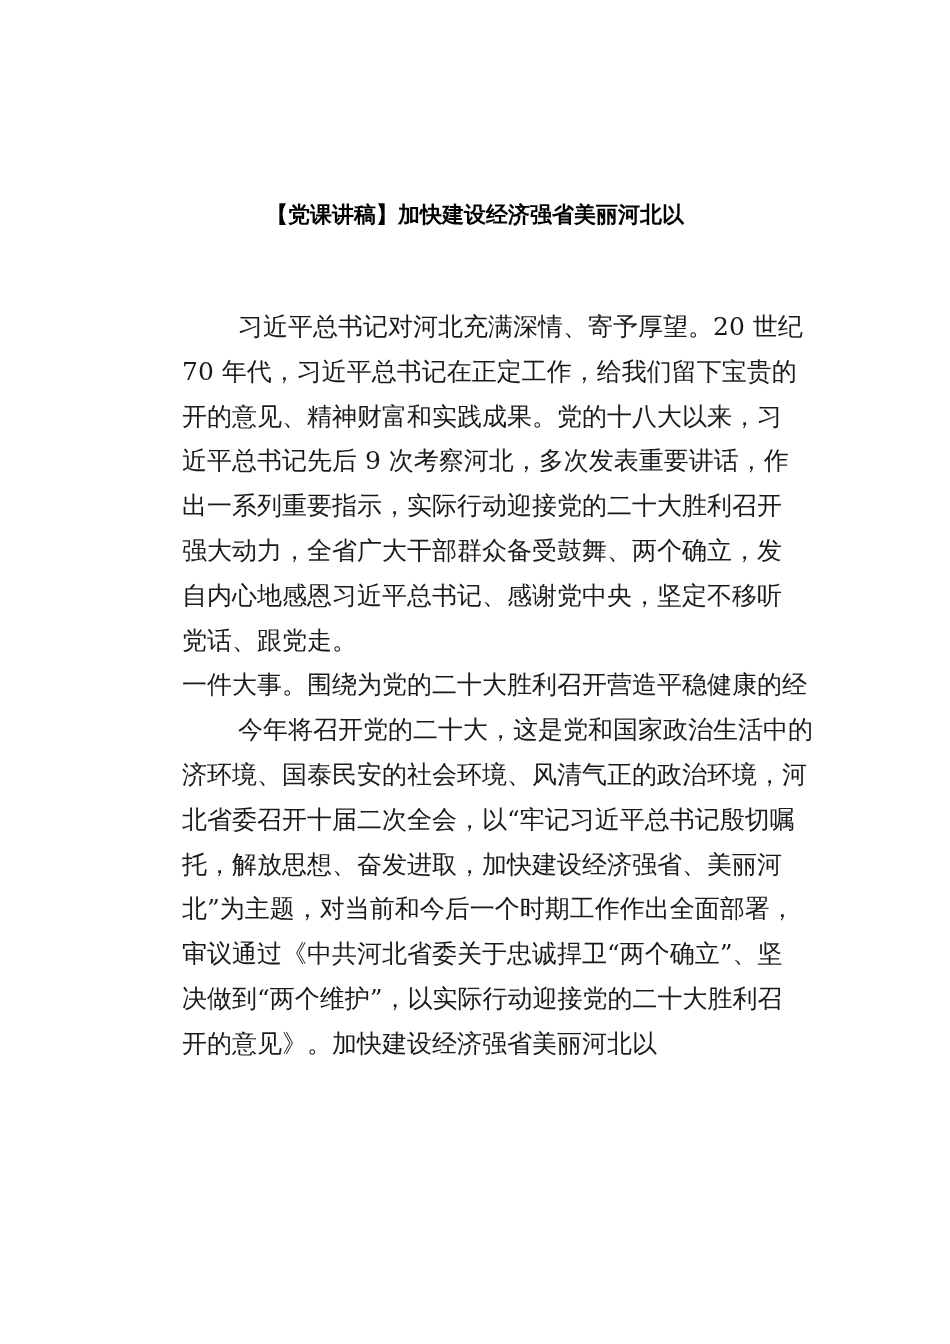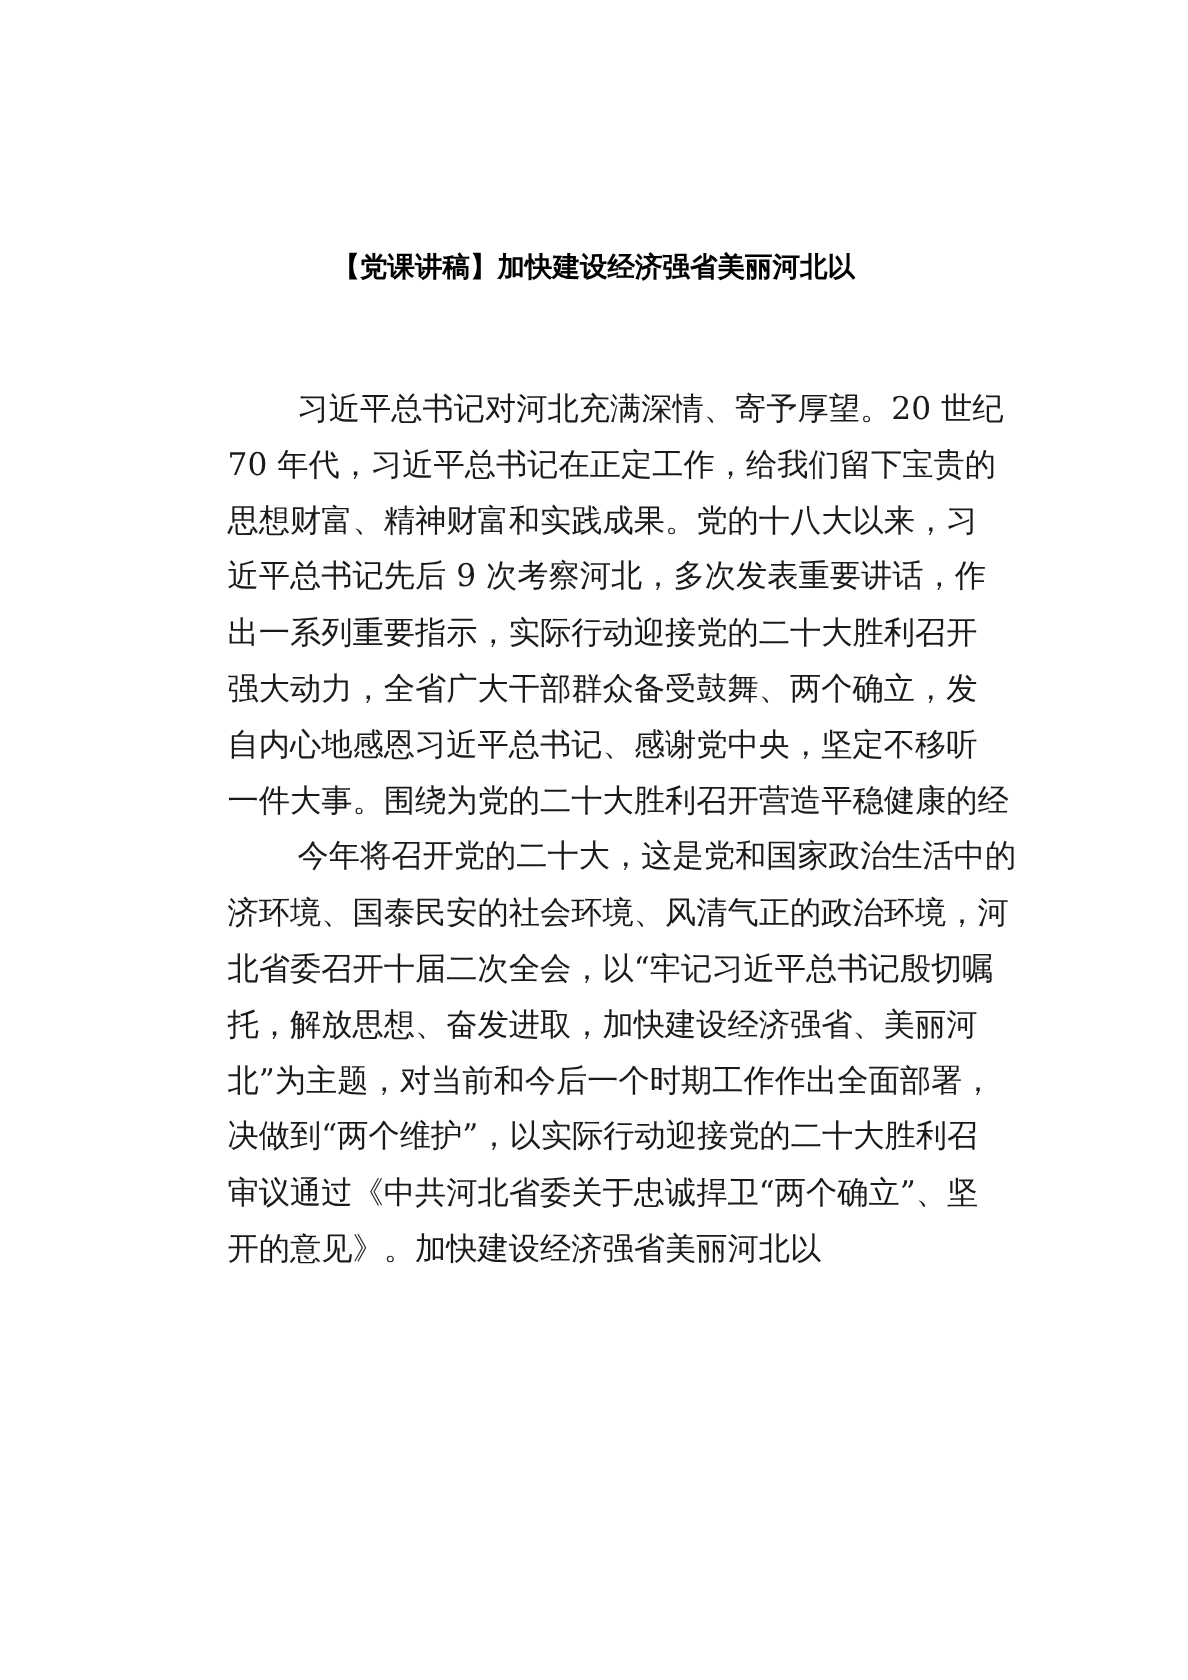--- a/index.html
+++ b/index.html
@@ -64,31 +64,32 @@
 
 <div class="page">
   <div class="title">
     <span class="title-line">【党课讲稿】加快建设经济强省美丽河北以</span>
   </div>
 
   <div class="body-text">
     <div>
       <span class="line indent">习近平总书记对河北充满深情、寄予厚望。20 世纪</span>
       <span class="line">70 年代，习近平总书记在正定工作，给我们留下宝贵的</span>
-      <span class="line">思想财富、精神财富和实践成果。党的十八大以来，习</span>
+      <span class="line">开的意见、精神财富和实践成果。党的十八大以来，习</span>
       <span class="line">近平总书记先后 9 次考察河北，多次发表重要讲话，作</span>
       <span class="line">出一系列重要指示，实际行动迎接党的二十大胜利召开</span>
       <span class="line">强大动力，全省广大干部群众备受鼓舞、两个确立，发</span>
       <span class="line">自内心地感恩习近平总书记、感谢党中央，坚定不移听</span>
+      <span class="line">党话、跟党走。</span>
     </div>
     <div>
       <span class="line">一件大事。围绕为党的二十大胜利召开营造平稳健康的经</span>
       <span class="line indent">今年将召开党的二十大，这是党和国家政治生活中的</span>
       <span class="line">济环境、国泰民安的社会环境、风清气正的政治环境，河</span>
       <span class="line">北省委召开十届二次全会，以“牢记习近平总书记殷切嘱</span>
       <span class="line">托，解放思想、奋发进取，加快建设经济强省、美丽河</span>
       <span class="line">北”为主题，对当前和今后一个时期工作作出全面部署，</span>
+      <span class="line">审议通过《中共河北省委关于忠诚捍卫“两个确立”、坚</span>
       <span class="line">决做到“两个维护”，以实际行动迎接党的二十大胜利召</span>
-      <span class="line">审议通过《中共河北省委关于忠诚捍卫“两个确立”、坚</span>
       <span class="line">开的意见》。加快建设经济强省美丽河北以</span>
     </div>
   </div>
 </div>
 
 </body></html>

